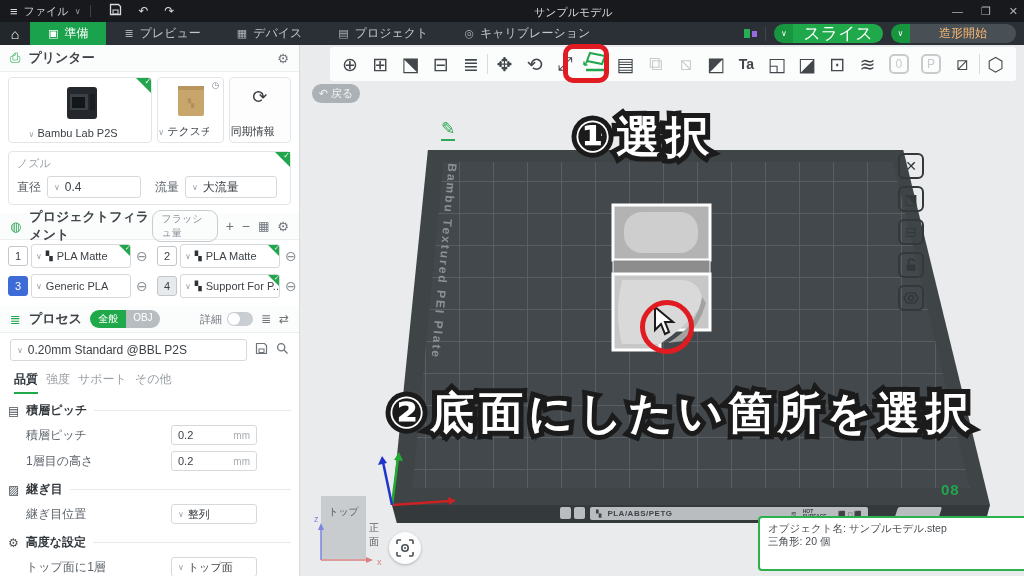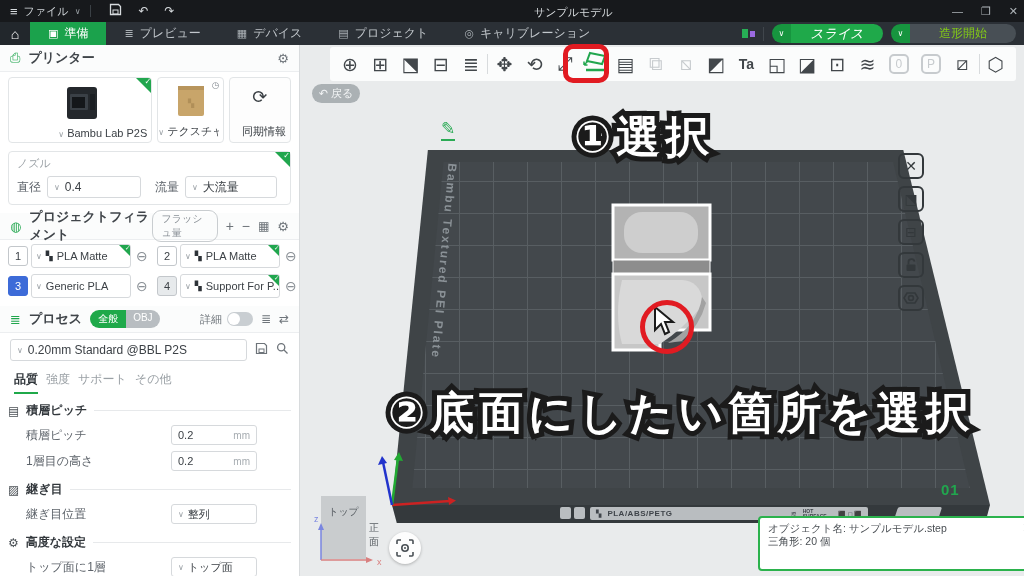--- a/index.html
+++ b/index.html
@@ -24,33 +24,33 @@
   .tab .tic{font-size:11px;color:#aab0b5;}
   .tab.active{background:#1ba24c;color:#fff;}
   .tab.active .tic{color:#fff;}
   .tb-right{position:absolute;right:8px;top:22px;height:23px;display:flex;align-items:center;gap:8px;}
   .duo{width:13px;height:13px;position:relative;}
   .duo i{position:absolute;width:6px;height:9px;background:#27ae55;left:0;top:2px;}
   .duo b{position:absolute;width:5px;height:6px;background:#9a6ae0;right:0;top:4px;}
   .vbar{width:1px;height:14px;background:#40464c;}
   .btn-grp{display:flex;height:19px;}
   .chev-seg{width:19px;border-radius:10px 0 0 10px;background:#17953f;color:#fff;font-size:8px;display:flex;align-items:center;justify-content:center;}
-  .slice-main{min-width:56px;padding:0 18px;border-radius:0 10px 10px 0;background:#1fa94a;color:#fff;font-size:13px;display:flex;align-items:center;justify-content:center;font-style:italic;}
-  .print-main{min-width:86px;padding:8px 10px;border-radius:0 10px 10px 0;background:#484f55;color:#84cc16;font-size:12px;display:flex;align-items:center;justify-content:center;}
+  .slice-main{min-width:56px;padding:0 10px;border-radius:0 10px 10px 0;background:#1fa94a;color:#fff;font-size:17px;display:flex;align-items:center;justify-content:center;}
+  .print-main{min-width:86px;padding:8px 10px;border-radius:0 10px 10px 0;background:#484f55;color:#fdba74;font-size:12px;display:flex;align-items:center;justify-content:center;}
 
   
   .sidebar{position:absolute;left:0;top:45px;width:300px;height:531px;background:#ffffff;border-right:1px solid #d8dbdd;box-sizing:border-box;font-size:12px;color:#3c4146;}
   .sec-head{height:26px;display:flex;align-items:center;padding:0 10px;border-bottom:1px solid #eceef0;background:#fbfcfc;}
   .sec-head .hic{color:#21a64e;font-size:13px;margin-right:8px;}
   .sec-head .htx{font-weight:bold;font-size:13px;color:#40454a;}
   .sec-head .sp{flex:1;}
   .gear{color:#6e747a;font-size:13px;}
   .cards{display:flex;gap:5px;padding:5px 8px 6px 8px;}
   .card{position:relative;border:1px solid #e2e5e7;border-radius:4px;background:#fff;overflow:hidden;}
-  .card .nm{position:absolute;left:0;right:4px;bottom:3px;text-align:right;font-size:11px;color:#3c4146;white-space:nowrap;overflow:hidden;}
+  .card .nm{position:absolute;left:0;right:14px;bottom:3px;text-align:center;font-size:11px;color:#3c4146;white-space:nowrap;overflow:hidden;}
   .card .nm .chev{font-size:8px;color:#9aa0a5;}
   .corner{position:absolute;top:0;right:0;width:0;height:0;border-top:15px solid #21a64e;border-left:15px solid transparent;}
   .corner::after{content:"✓";position:absolute;top:-16px;right:0px;color:#fff;font-size:8px;}
   .nozzle{position:relative;margin:2px 8px 0 8px;border:1px solid #e2e5e7;border-radius:4px;height:54px;padding:4px 8px;box-sizing:border-box;}
   .nz-lab{font-size:11px;color:#9aa0a5;}
   .nz-row{display:flex;align-items:center;gap:6px;margin-top:5px;}
   .inp{border:1px solid #d6d9dc;border-radius:3px;height:22px;display:flex;align-items:center;padding:0 6px;gap:5px;background:#fff;box-sizing:border-box;}
   .inp .chev{font-size:8px;color:#9aa0a5;}
   .pill{border:1px solid #c9cdd0;border-radius:9px;color:#8a9096;font-size:10px;padding:1px 8px;}
   .flgrid{display:grid;grid-template-columns:18px 100px 16px 18px 100px 16px;column-gap:5px;row-gap:6px;align-items:center;padding:4px 8px 2px 8px;}
@@ -375,21 +375,21 @@
   <div class="sq" style="left:574px;"></div>
   <div class="band" style="left:590px;width:278px;">
     <span style="font-size:7px;">▚</span>
     <span style="font-size:8px;font-weight:bold;letter-spacing:0.5px;">PLA/ABS/PETG</span>
     <span style="flex:1;"></span>
     <span style="font-size:7px;">≋</span>
     <span style="font-size:5px;font-weight:bold;line-height:5px;width:30px;">HOT SURFACE</span>
     <span style="font-size:6px;">⬛ ◻ ⬛</span>
   </div>
   <div class="band" style="left:896px;width:44px;transform:skewX(-18deg);"></div>
-  <div class="platenum">01</div>
+  <div class="platenum">08</div>
 
   <div class="vtoolbar">
     <span class="tbi">⊕</span>
     <span class="tbi">⊞</span>
     <span class="tbi">⬔</span>
     <span class="tbi">⊟</span>
     <span class="tbi">≣</span>
     <span class="vsep"></span>
     <span class="tbi">✥</span>
     <span class="tbi">⟲</span>

